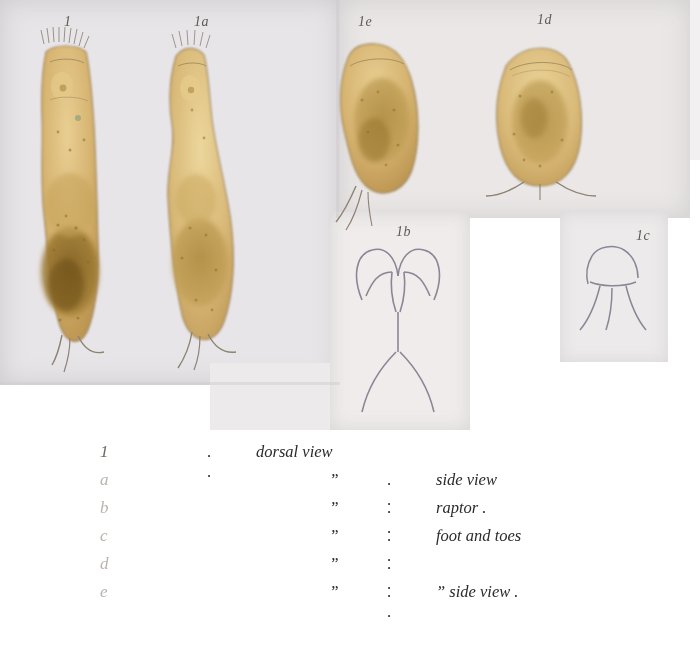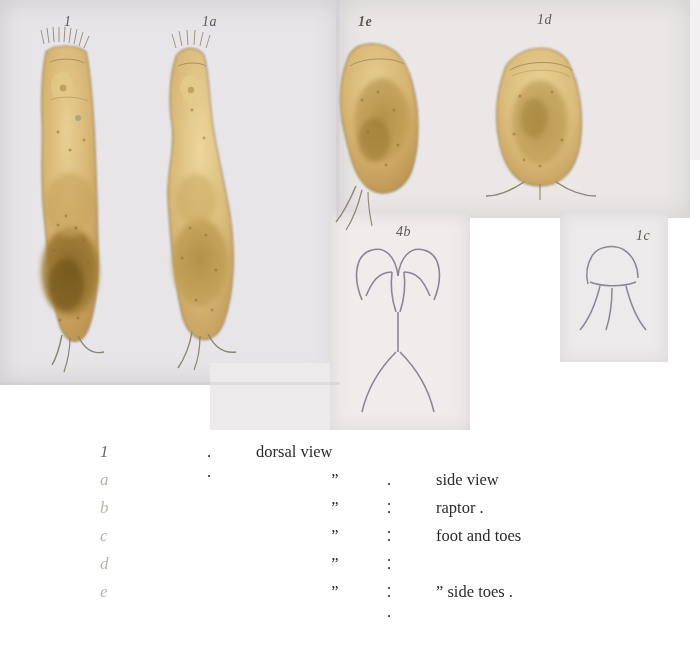--- a/index.html
+++ b/index.html
@@ -125,20 +125,21 @@
     text-align: center;
   }
   .col-dots {
     width: 72px;
     text-align: center;
     letter-spacing: 22px;
     color: #2b2b2b;
   }
   .col-desc {
     white-space: nowrap;
+    font-style: italic;
   }
   .q { font-family: "Liberation Serif", serif; }
 </style>
 </head>
 <body>
 
 <div id="plate">
 
   <div class="panel" id="panel-left"></div>
   <div class="panel" id="panel-top"></div>
@@ -319,24 +320,24 @@
       <path d="M592,256 C598,246 614,244 624,250 C634,256 638,268 638,278"></path>
       <path d="M592,256 C586,266 586,276 588,284"></path>
       <path d="M590,282 C600,286 620,288 636,282"></path>
       <path d="M600,286 C596,302 590,318 580,330"></path>
       <path d="M626,286 C630,302 636,318 646,330"></path>
       <path d="M612,288 C612,304 610,318 606,330"></path>
     </g>
   </svg>
 
   <div class="fig-label" style="left:64px;  top:14px;">1</div>
-  <div class="fig-label" style="left:194px; top:14px;margin-left:8px;">1a</div>
-  <div class="fig-label" style="left:358px; top:14px;font-weight:bold;">1e</div>
+  <div class="fig-label" style="left:194px; top:14px;">1a</div>
+  <div class="fig-label" style="left:358px; top:14px;">1e</div>
   <div class="fig-label" style="left:537px; top:12px;">1d</div>
-  <div class="fig-label" style="left:396px; top:224px;">4b</div>
+  <div class="fig-label" style="left:396px; top:224px;">1b</div>
   <div class="fig-label" style="left:636px; top:228px;">1c</div>
 </div>
 
 <div id="legend">
 
   <div class="legend-row">
     <span class="col-key">1</span>
     <span class="col-q1 q"></span>
     <span class="col-dots">. .</span>
     <span class="col-desc">dorsal view</span>
@@ -371,16 +372,16 @@
     <span class="col-name"></span>
     <span class="col-q1 q">”</span>
     <span class="col-dots">. .</span>
   </div>
 
   <div class="legend-row">
     <span class="col-key">e</span>
     <span class="col-name"></span>
     <span class="col-q1 q">”</span>
     <span class="col-dots">. .</span>
-    <span class="col-desc">”          side toes  .</span>
+    <span class="col-desc">”          side view  .</span>
   </div>
 
 </div>
 
 </body></html>

